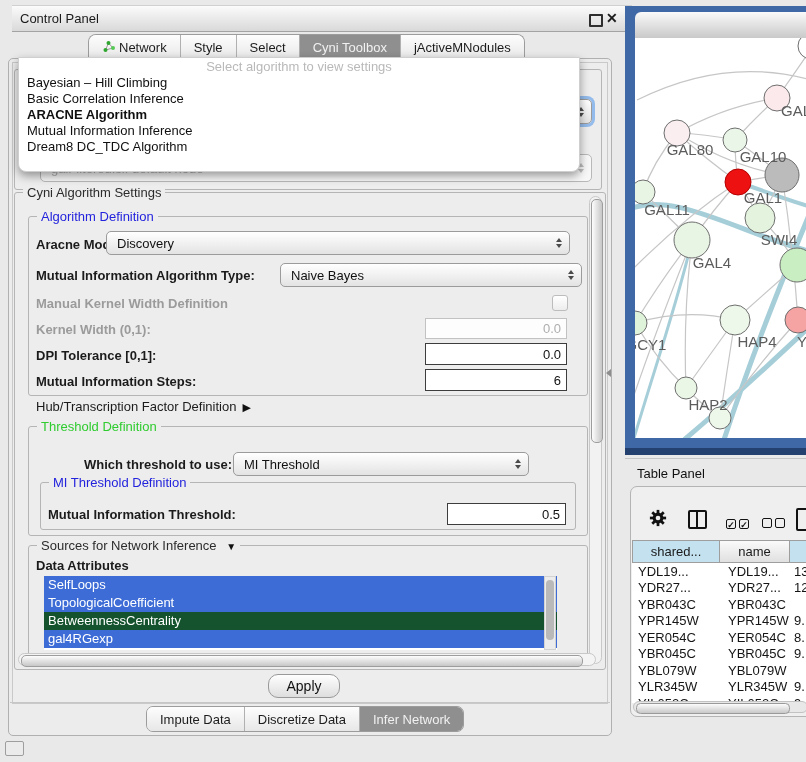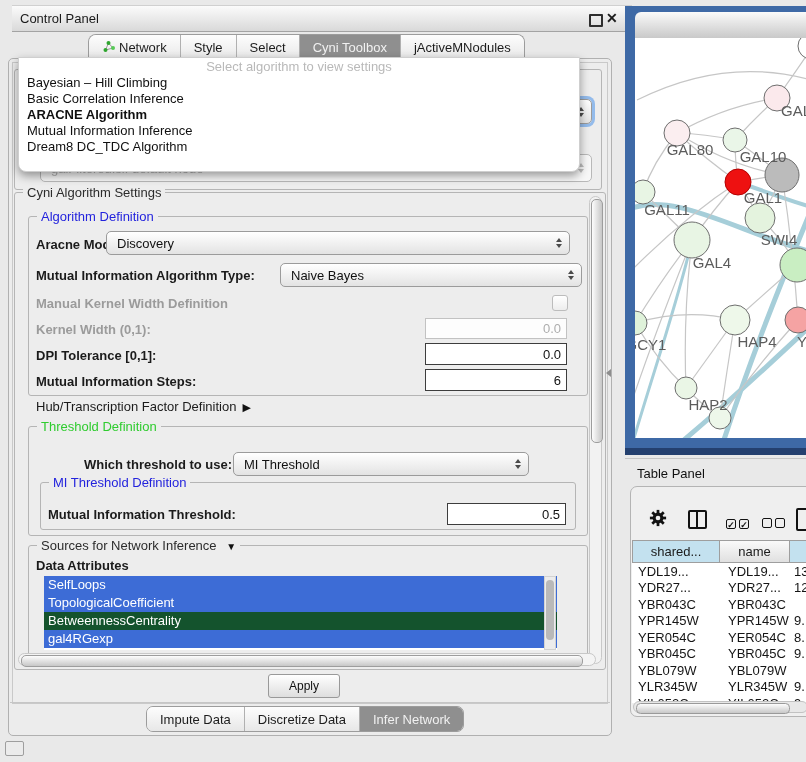--- a/index.html
+++ b/index.html
@@ -66,21 +66,21 @@
   .vscroll{position:absolute;left:589px;top:196px;width:13px;height:468px;background:#f2f2f2;
            border:1px solid #c8c8c8;border-radius:7px;z-index:5;box-sizing:border-box}
   .vthumb{position:absolute;left:0.5px;top:2px;width:10px;height:242px;border-radius:5px;
           background:linear-gradient(90deg,#fdfdfd,#c7c7c7);border:1px solid #9d9d9d}
   .hscroll{position:absolute;left:18px;top:653px;width:578px;height:13px;background:#f4f4f4;
            border:1px solid #c8c8c8;border-radius:7px;z-index:5;box-sizing:border-box}
   .hthumb{position:absolute;left:2px;top:0.5px;width:560px;height:10px;border-radius:5px;
           background:linear-gradient(#fdfdfd,#c7c7c7);border:1px solid #9d9d9d}
 
   .apply-btn{position:absolute;left:268px;top:674px;width:70px;height:22px;border:1px solid #999;
-             border-radius:3px;background:linear-gradient(#ffffff,#dedede);font-size:12px;color:#111;
+             border-radius:10px;background:linear-gradient(#ffffff,#dedede);font-size:14px;color:#111;
              display:flex;align-items:center;justify-content:center;z-index:4;font-family:"Liberation Sans",sans-serif}
 
   
   .dd{position:absolute;left:18px;top:57px;width:560px;height:113px;background:#fff;border:1px solid #cfcfcf;
       border-radius:0 0 8px 8px;box-shadow:0 4px 10px rgba(0,0,0,.38);z-index:50;overflow:hidden}
   .dd-ph{height:17px;line-height:17px;text-align:center;color:#b9b9b9;font-size:13px}
   .dd-item{height:16px;line-height:16px;font-size:13px;color:#101010;padding-left:8px;white-space:nowrap}
   .dd-item.bold{font-weight:bold}
 
   .splitter-arrow{position:absolute;left:606px;top:369px;width:0;height:0;z-index:4;

